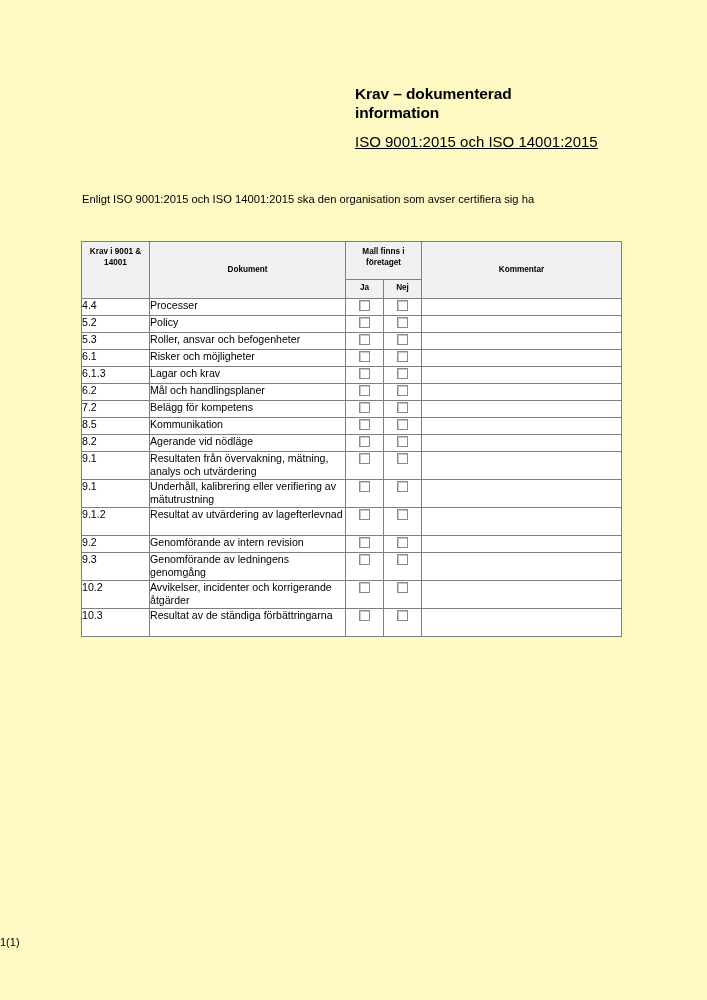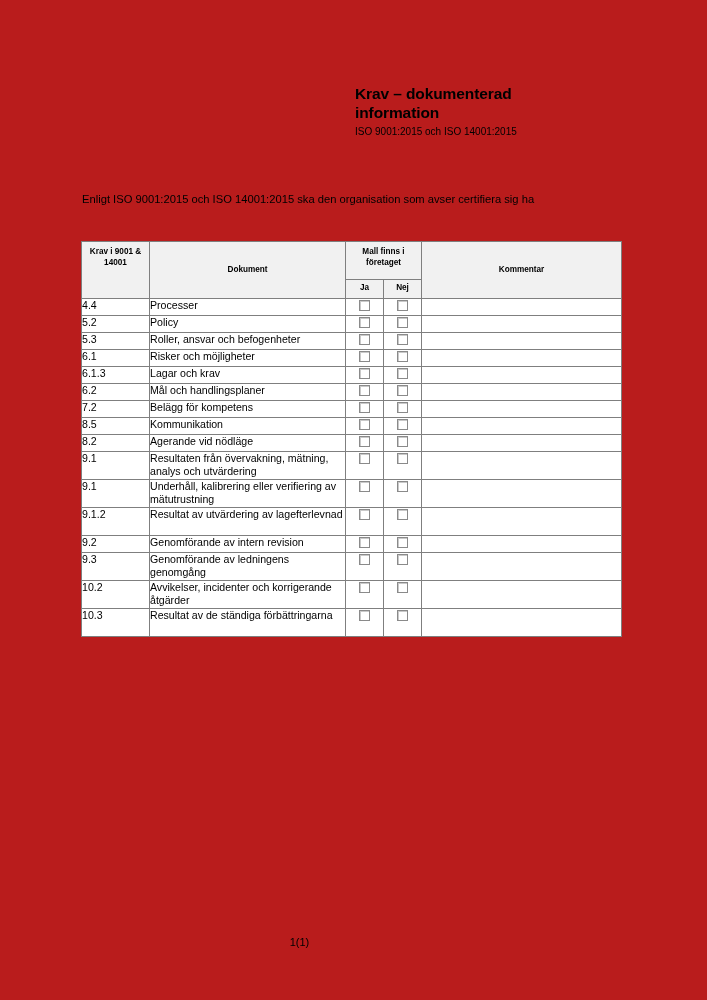--- a/index.html
+++ b/index.html
@@ -12,43 +12,44 @@
     height: 1000px;
     position: relative;
     font-family: "Liberation Sans", sans-serif;
     color: #000000;
     -webkit-font-smoothing: antialiased;
   }
 
   .page {
     position: absolute;
     inset: 0;
-    background: #b91c1c;
+    background: #fef9c3;
   }
 
   
   .title-block {
     position: absolute;
     left: 355px;
     top: 84px;
     width: 300px;
   }
   .doc-title {
     font-size: 15.5px;
     font-weight: bold;
     line-height: 19px;
     letter-spacing: -0.1px;
     margin: 0;
     white-space: pre-line;
   }
   .doc-subtitle {
-    font-size: 10px;
+    font-size: 15px;
     font-weight: normal;
     line-height: 17px;
-    margin: 1px 0 0 0;
+    margin: 11px 0 0 0;
+    text-decoration: underline;
   }
 
   
   .intro {
     position: absolute;
     left: 82px;
     top: 192px;
     width: 500px;
     font-size: 11.2px;
     line-height: 14.5px;
@@ -126,21 +127,20 @@
     box-shadow: inset 1px 1px 0 0 #c9c9c9;
     vertical-align: middle;
   }
 
   
   .footer {
     position: absolute;
     left: 0;
     top: 936px;
     width: 599px;
-    text-align: center;
     font-size: 11px;
   }
 </style>
 </head>
 <body>
 
 <div class="page">
 
   <div class="title-block">
     <div class="doc-title"><span>Krav – dokumenterad</span>

